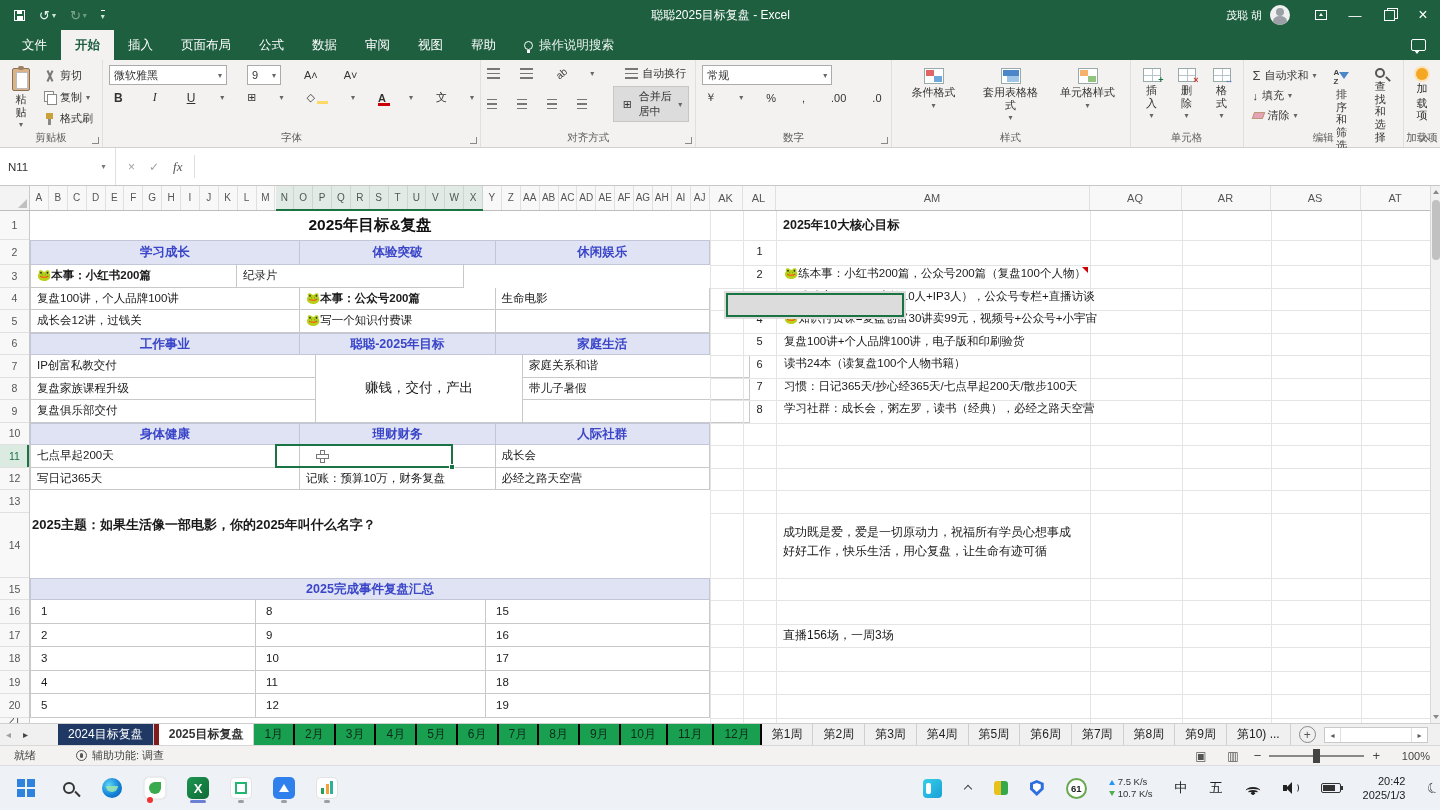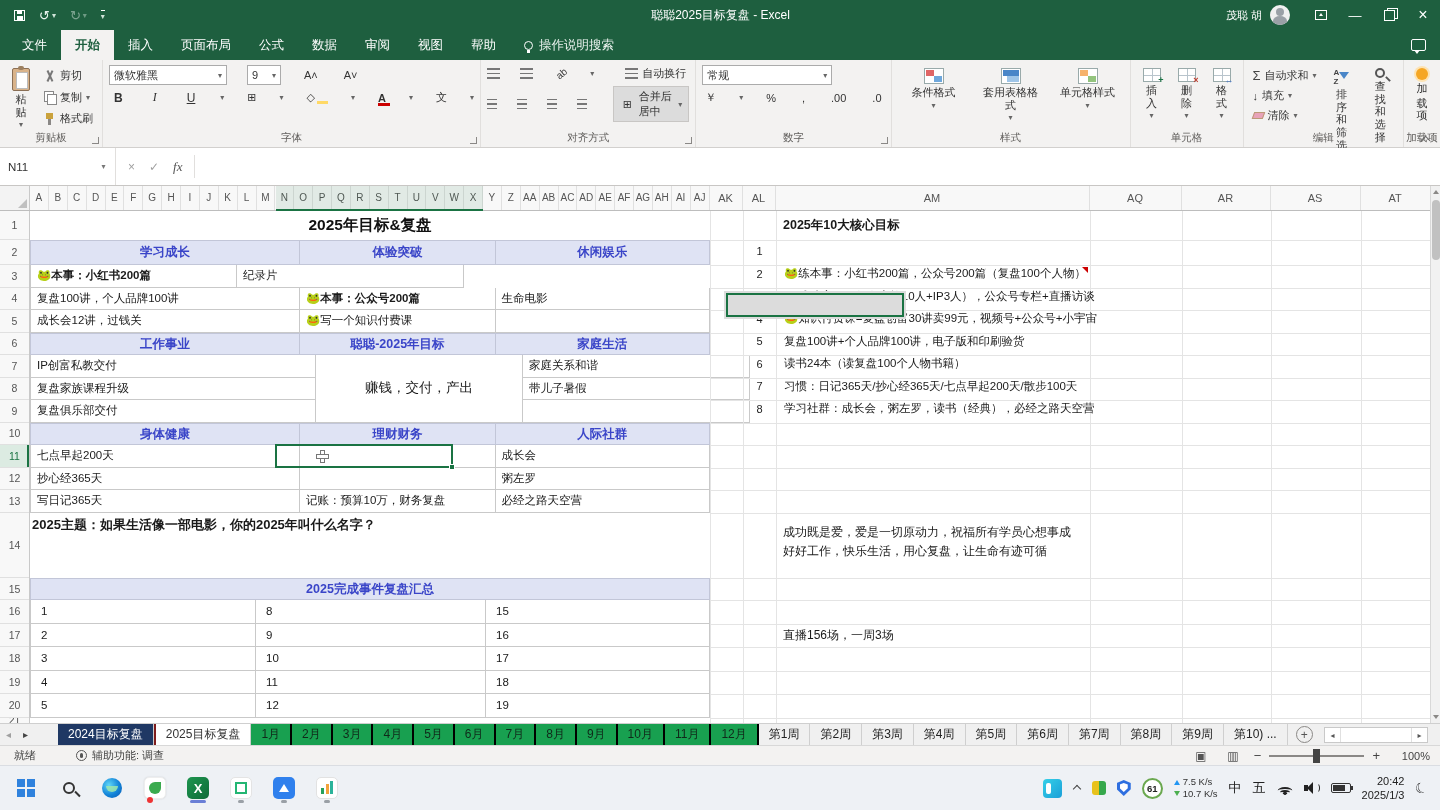--- a/index.html
+++ b/index.html
@@ -180,21 +180,21 @@
 .vs-dn::after{content:"";border-left:3px solid transparent;border-right:3px solid transparent;border-top:4px solid #8a8886}
 .vs-thumb{position:absolute;left:1px;top:14px;width:8px;height:60px;background:#c1c1c1;border-radius:4px}
 
 
 .tabbar{position:absolute;top:723px;left:0;width:1440px;height:22px;background:#f0f0f0;border-top:1px solid #cfcfcf;display:flex;align-items:stretch;font-size:12px}
 .tnav{width:17px;display:flex;align-items:center;justify-content:center;color:#444;font-size:10px}
 .tnav.dim{color:#a0a0a0}
 .tabs{display:flex;margin-left:24px}
 .stab{padding:0 10px;line-height:21px;border-right:1px solid #cfcfcf;white-space:nowrap;color:#222}
 .stab[data-type="navy"]{background:#1f3864;color:#fff}
-.stab[data-type="active"]{background:#fff;color:#333;font-weight:400;border-left:2px solid #7f1d1d}
+.stab[data-type="active"]{background:#fff;color:#333;font-weight:700;border-left:5px solid #7f1d1d}
 .stab[data-type="green"]{background:#18a050;color:#10291a;border-right:2px solid #000000}
 .stab[data-type="week"]{background:transparent}
 .addtab{width:17px;height:17px;margin:2px 4px 0 8px;border:1px solid #8a8886;border-radius:50%;display:flex;align-items:center;justify-content:center;font-size:12px;color:#555;line-height:1}
 .hscroll{position:absolute;right:12px;top:3px;width:104px;height:16px;display:flex;border:1px solid #c9c9c9;background:#fff}
 .hs-btn{width:16px;display:flex;align-items:center;justify-content:center;font-size:8px;color:#555;border-right:1px solid #e0e0e0}
 .hs-btn:last-child{border-right:none;border-left:1px solid #e0e0e0}
 .hs-track{flex:1;background:#fff}
 
 
 .statusbar{position:absolute;top:745px;left:0;width:1440px;height:20px;background:#f3f2f1;border-top:1px solid #d8d8d8;display:flex;align-items:center;font-size:11px;color:#444}
@@ -227,21 +227,21 @@
 .ic-green{width:22px;height:22px;background:#fff;border:1px solid #eee;box-shadow:0 0 2px rgba(0,0,0,.12)}
 .leaf{width:12px;height:12px;background:#3aaa4e;border-radius:50% 0 50% 50%}
 .ic-excel{width:22px;height:22px;background:linear-gradient(135deg,#1d954f,#0f6b38);color:#fff;font-weight:800;font-size:13px}
 .ic-capture{width:22px;height:22px;background:#fff;border:1px solid #e4e4e4}
 .capfr{width:12px;height:12px;border:2px solid #23b673}
 .ic-blue{width:22px;height:22px;background:#2f80ed}
 .mtn{width:0;height:0;border-left:5px solid transparent;border-right:5px solid transparent;border-bottom:8px solid #fff}
 .ic-chart{width:22px;height:22px;background:#fff;border:1px solid #e2e2e2;display:flex;align-items:flex-end;justify-content:center;gap:1.5px;padding-bottom:4px}
 .ic-chart i{width:3px;display:block}
 .ic-chart .b1{height:6px;background:#26a15c}.ic-chart .b2{height:10px;background:#f2a33c}.ic-chart .b3{height:13px;background:#2bb39a}
-.tray{margin-left:auto;display:flex;align-items:center;gap:11px;padding-right:12px;font-size:11px;color:#222}
+.tray{margin-left:auto;display:flex;align-items:center;gap:22px;padding-right:0;font-size:11px;color:#222}
 .tr-teal{width:19px;height:19px;border-radius:4px;background:linear-gradient(135deg,#35d0e8,#1a9fd8);position:relative}
 .tr-teal::after{content:"";position:absolute;left:3px;top:4px;width:5px;height:11px;border-radius:2px;background:#fff}
 .chevup{width:8px;height:8px;position:relative}
 .chevup::after{content:"";position:absolute;left:1px;top:2px;width:5px;height:5px;border-top:1.6px solid #444;border-left:1.6px solid #444;transform:rotate(45deg)}
 .tr-yg{width:14px;height:14px;border-radius:3px;background:linear-gradient(90deg,#e8c21c 50%,#35a84c 50%)}
 .shield{width:14px;height:16px;background:#2e6fe0;clip-path:polygon(50% 0,100% 18%,100% 58%,50% 100%,0 58%,0 18%);position:relative}
 .shield::after{content:"";position:absolute;left:3px;top:3px;width:8px;height:9px;background:#fff;clip-path:polygon(50% 0,100% 18%,100% 58%,50% 100%,0 58%,0 18%)}
 .ball{width:21px;height:21px;border-radius:50%;border:2px solid #6aa84f;display:flex;align-items:center;justify-content:center;font-size:9.5px;font-weight:700;color:#222;background:#fff}
 .speeds{display:flex;flex-direction:column;align-items:flex-start;font-size:9.5px;line-height:1.25;color:#333}
 .speeds span{display:flex;align-items:center;gap:3px}
@@ -692,25 +692,20 @@
         <div class="bc c-2">理财财务</div>
         <div class="bc c-3">人际社群</div>
       </div>
       <div class="trows s3">
         <div class="trow">
             <div class="tc c-1">七点早起200天</div>
             <div class="tc c-2"></div>
             <div class="tc c-3">成长会</div>
           </div>
         <div class="trow">
-            <div class="tc c-1">抄心经365天</div>
-            <div class="tc c-2"></div>
-            <div class="tc c-3">粥左罗</div>
-          </div>
-        <div class="trow">
             <div class="tc c-1">写日记365天</div>
             <div class="tc c-2">记账：预算10万，财务复盘</div>
             <div class="tc c-3">必经之路天空营</div>
           </div>
       </div>
 
       <div class="sel">
         <span class="cur"></span>
         <span class="fh"></span>
       </div>

